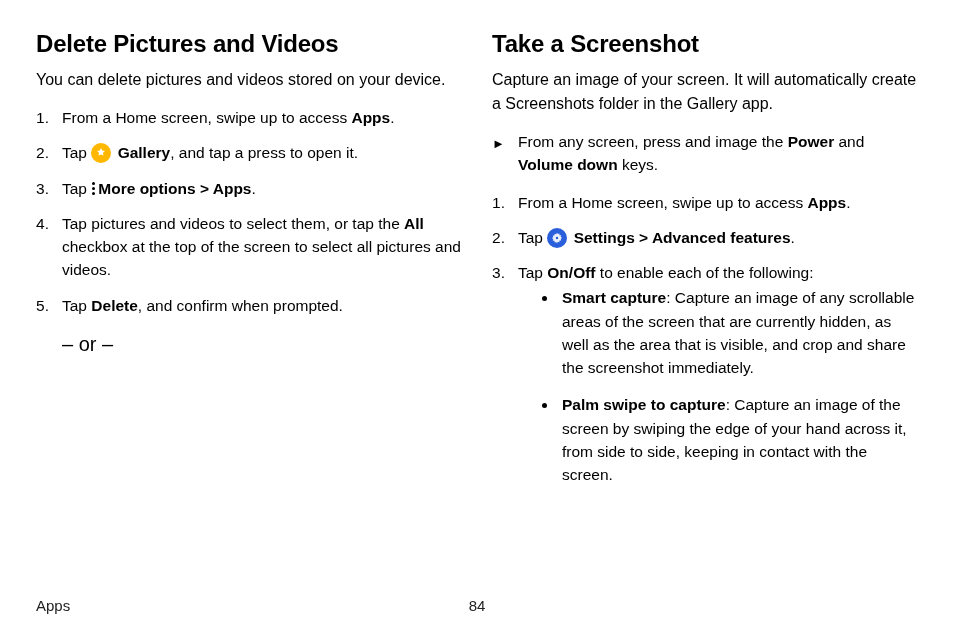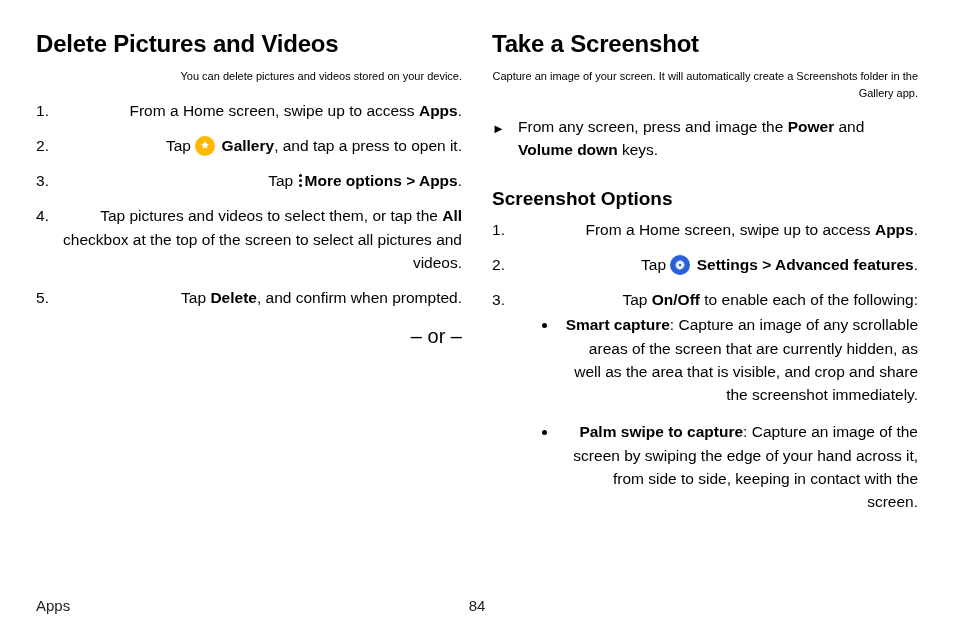--- a/index.html
+++ b/index.html
@@ -30,38 +30,36 @@
       margin-bottom: 10px;
       letter-spacing: -0.2px;
     }
     h3 {
       font-size: 19px;
       font-weight: 700;
       margin-top: 26px;
       margin-bottom: 8px;
     }
     p.intro {
-      font-size: 11px;
+      font-size: 16px;
       line-height: 1.5;
       margin-bottom: 14px;
-      text-align: right;
     }
     ol {
       list-style: none;
       counter-reset: item;
       padding-left: 0;
     }
     ol > li {
       counter-increment: item;
       position: relative;
       padding-left: 26px;
       font-size: 15.5px;
       line-height: 1.5;
       margin-bottom: 12px;
-      text-align: right;
     }
     ol > li::before {
       content: counter(item) ".";
       position: absolute;
       left: 0;
       top: 0;
     }
     ul.bullets {
       list-style: disc;
       padding-left: 40px;
@@ -193,21 +191,20 @@
   </div>
 
   <div class="col">
     <h2>Take a Screenshot</h2>
     <p class="intro">Capture an image of your screen. It will automatically create a Screenshots folder in the Gallery app.</p>
     <div class="triangle-item">
       <span class="tri-marker">►</span>
       <span>From any screen, press and image the </span><span class="b">Power</span><span> and </span><span class="b">Volume down</span><span> keys.</span>
     </div>
 
-    <h3>Screenshot Options</h3>
     <ol>
       <li>
         <span>From a Home screen, swipe up to access </span><span class="b">Apps</span><span>.</span>
       </li>
       <li>
         <span>Tap </span><span class="inline-icon icon-circle icon-blue">
             <svg viewBox="0 0 24 24">
               <circle cx="12" cy="12" r="3" fill="#fff"></circle>
               <path fill="#fff" d="M12 1l1.5 3 3.2-1 .3 3.4 3.4.3-1 3.2L22.5 12l-3.1 1.6 1 3.2-3.4.3-.3 3.4-3.2-1L12 23l-1.5-3-3.2 1-.3-3.4-3.4-.3 1-3.2L1.5 12l3.1-1.6-1-3.2 3.4-.3.3-3.4 3.2 1z" opacity="0.9"></path>
               <circle cx="12" cy="12" r="2.5" fill="#2a5fdb"></circle>

